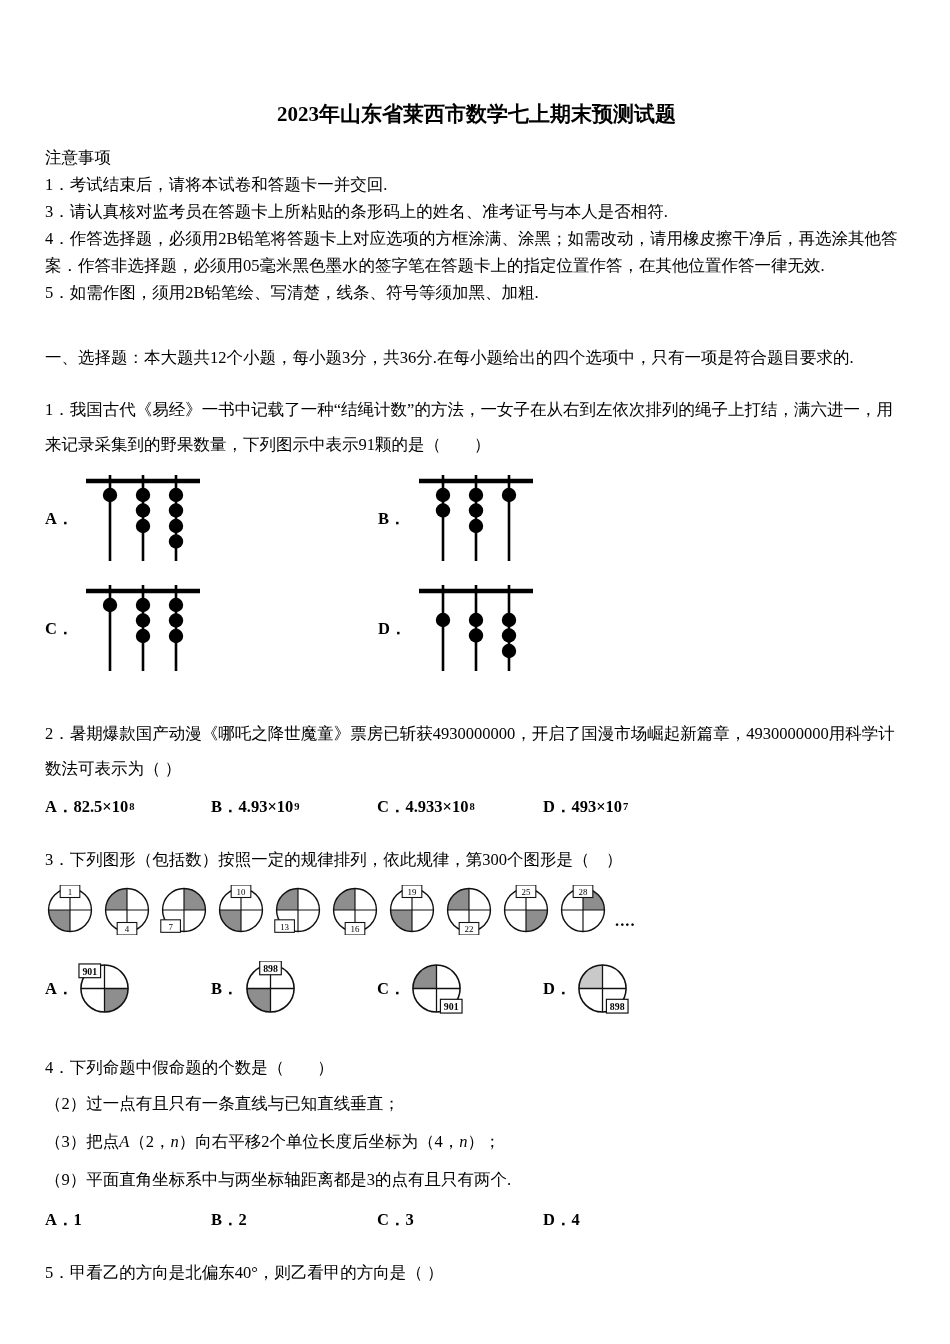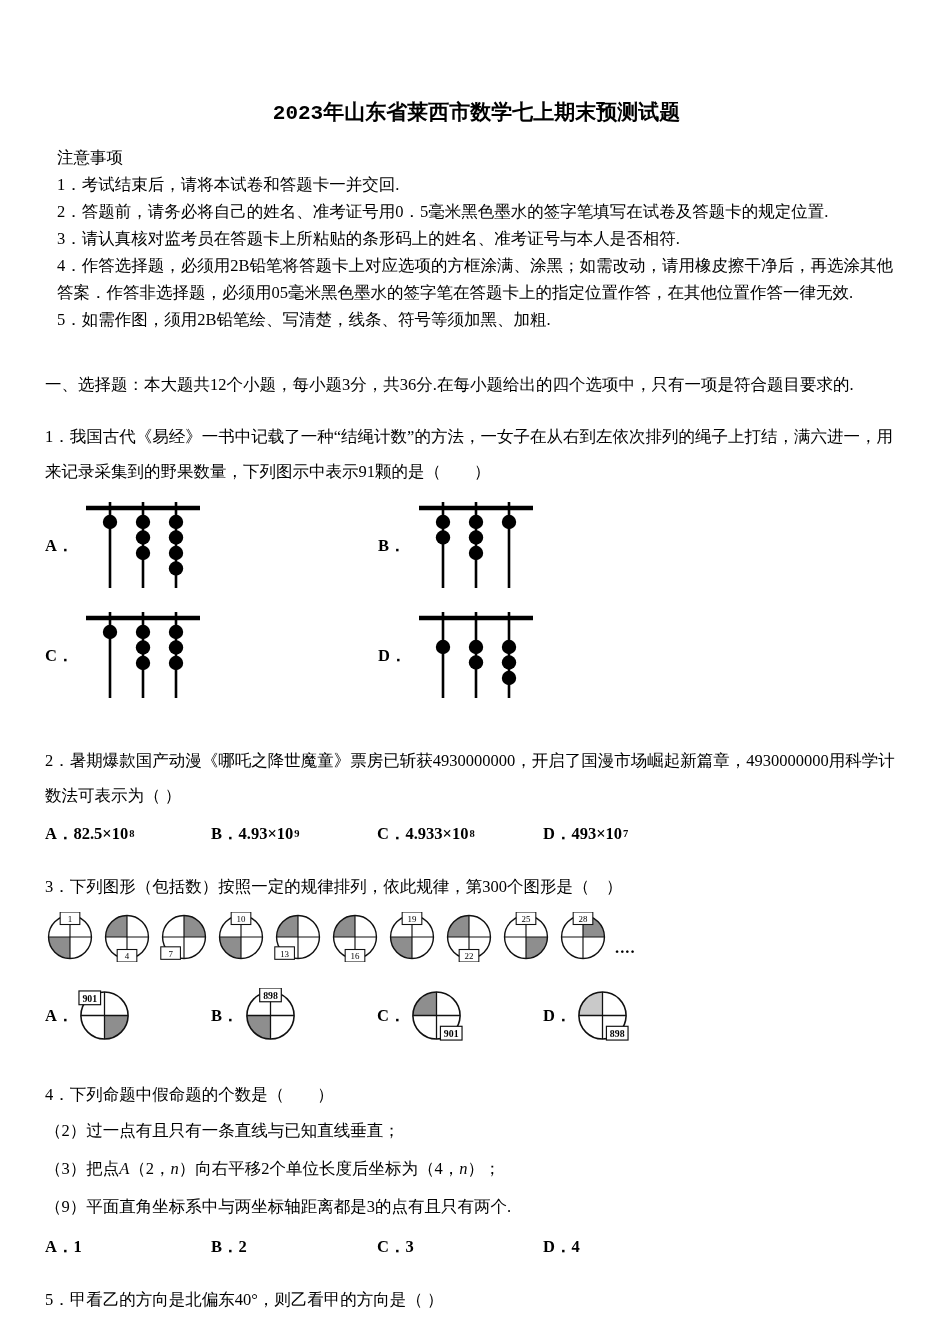--- a/index.html
+++ b/index.html
@@ -9,26 +9,26 @@
     background:#fff;color:#000;
     font-family:"Liberation Serif","DejaVu Serif",serif;
     font-size:16.5px;
     box-sizing:border-box;
     padding:100px 42px 0 45px;
     overflow:hidden;
   }
   .title{
     margin:0;
     text-align:center;
-    font-family:Liberation Mono, monospace;
+    font-family:Liberation Serif, serif;
     font-weight:700;
     font-size:21px;
     line-height:28px;
   }
-  .notice{margin-top:16px;margin-left:12px;}
+  .notice{margin-top:16px;}
   .notice p{margin:0;line-height:27px;}
   .section-heading{margin:38px 0 0 0;line-height:28px;font-family:Liberation Serif, serif;}
   .qtext{margin:20px 0 0 0;line-height:35px;}
   .subitem{margin:0;line-height:38px;}
   .it{font-style:italic;}
   
   .fig-grid{display:flex;flex-wrap:wrap;margin-top:10px;}
   .fig-cell{width:333px;display:flex;align-items:center;margin-bottom:16px;}
   .fig-cell:nth-child(even){width:420px;}
   .fig-label{font-weight:700;width:38px;flex:0 0 38px;}
@@ -50,21 +50,20 @@
 </head>
 <body>
 
 <div class="page">
 
   <h1 class="title">2023年山东省莱西市数学七上期末预测试题</h1>
 
   <div class="notice">
     <p>注意事项</p>
     <p>1．考试结束后，请将本试卷和答题卡一并交回.</p>
-    <p>2．答题前，请务必将自己的姓名、准考证号用0．5毫米黑色墨水的签字笔填写在试卷及答题卡的规定位置.</p>
     <p>3．请认真核对监考员在答题卡上所粘贴的条形码上的姓名、准考证号与本人是否相符.</p>
     <p>4．作答选择题，必须用2B铅笔将答题卡上对应选项的方框涂满、涂黑；如需改动，请用橡皮擦干净后，再选涂其他答案．作答非选择题，必须用05毫米黑色墨水的签字笔在答题卡上的指定位置作答，在其他位置作答一律无效.</p>
     <p>5．如需作图，须用2B铅笔绘、写清楚，线条、符号等须加黑、加粗.</p>
   </div>
 
   <p class="section-heading">一、选择题：本大题共12个小题，每小题3分，共36分.在每小题给出的四个选项中，只有一项是符合题目要求的.</p>
 
   <p class="qtext">1．我国古代《易经》一书中记载了一种“结绳计数”的方法，一女子在从右到左依次排列的绳子上打结，满六进一，用来记录采集到的野果数量，下列图示中表示91颗的是（　　）</p>
   <div class="fig-grid">
     <div class="fig-cell">

